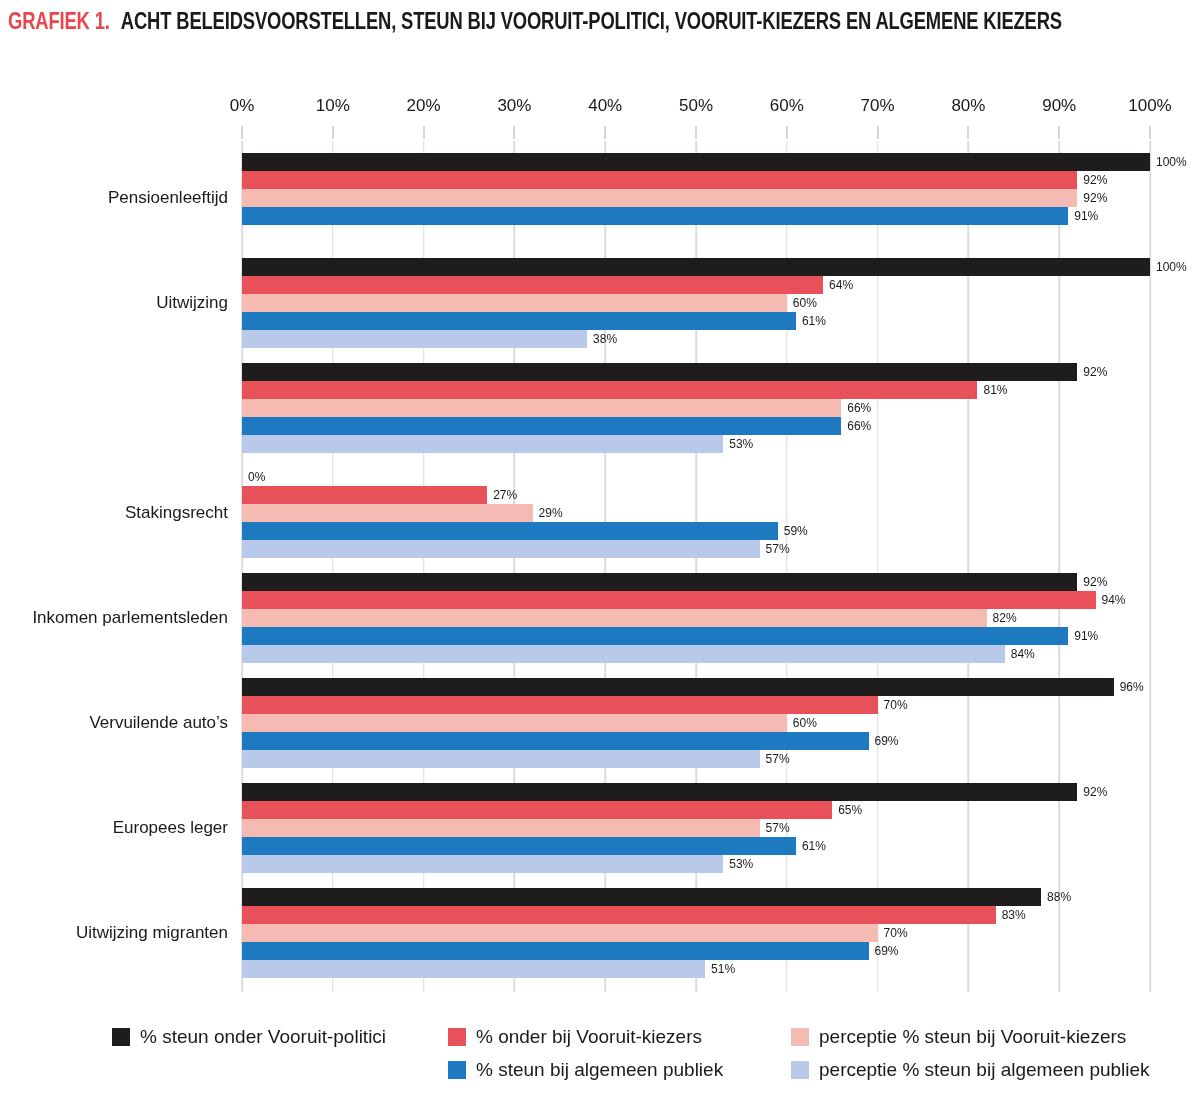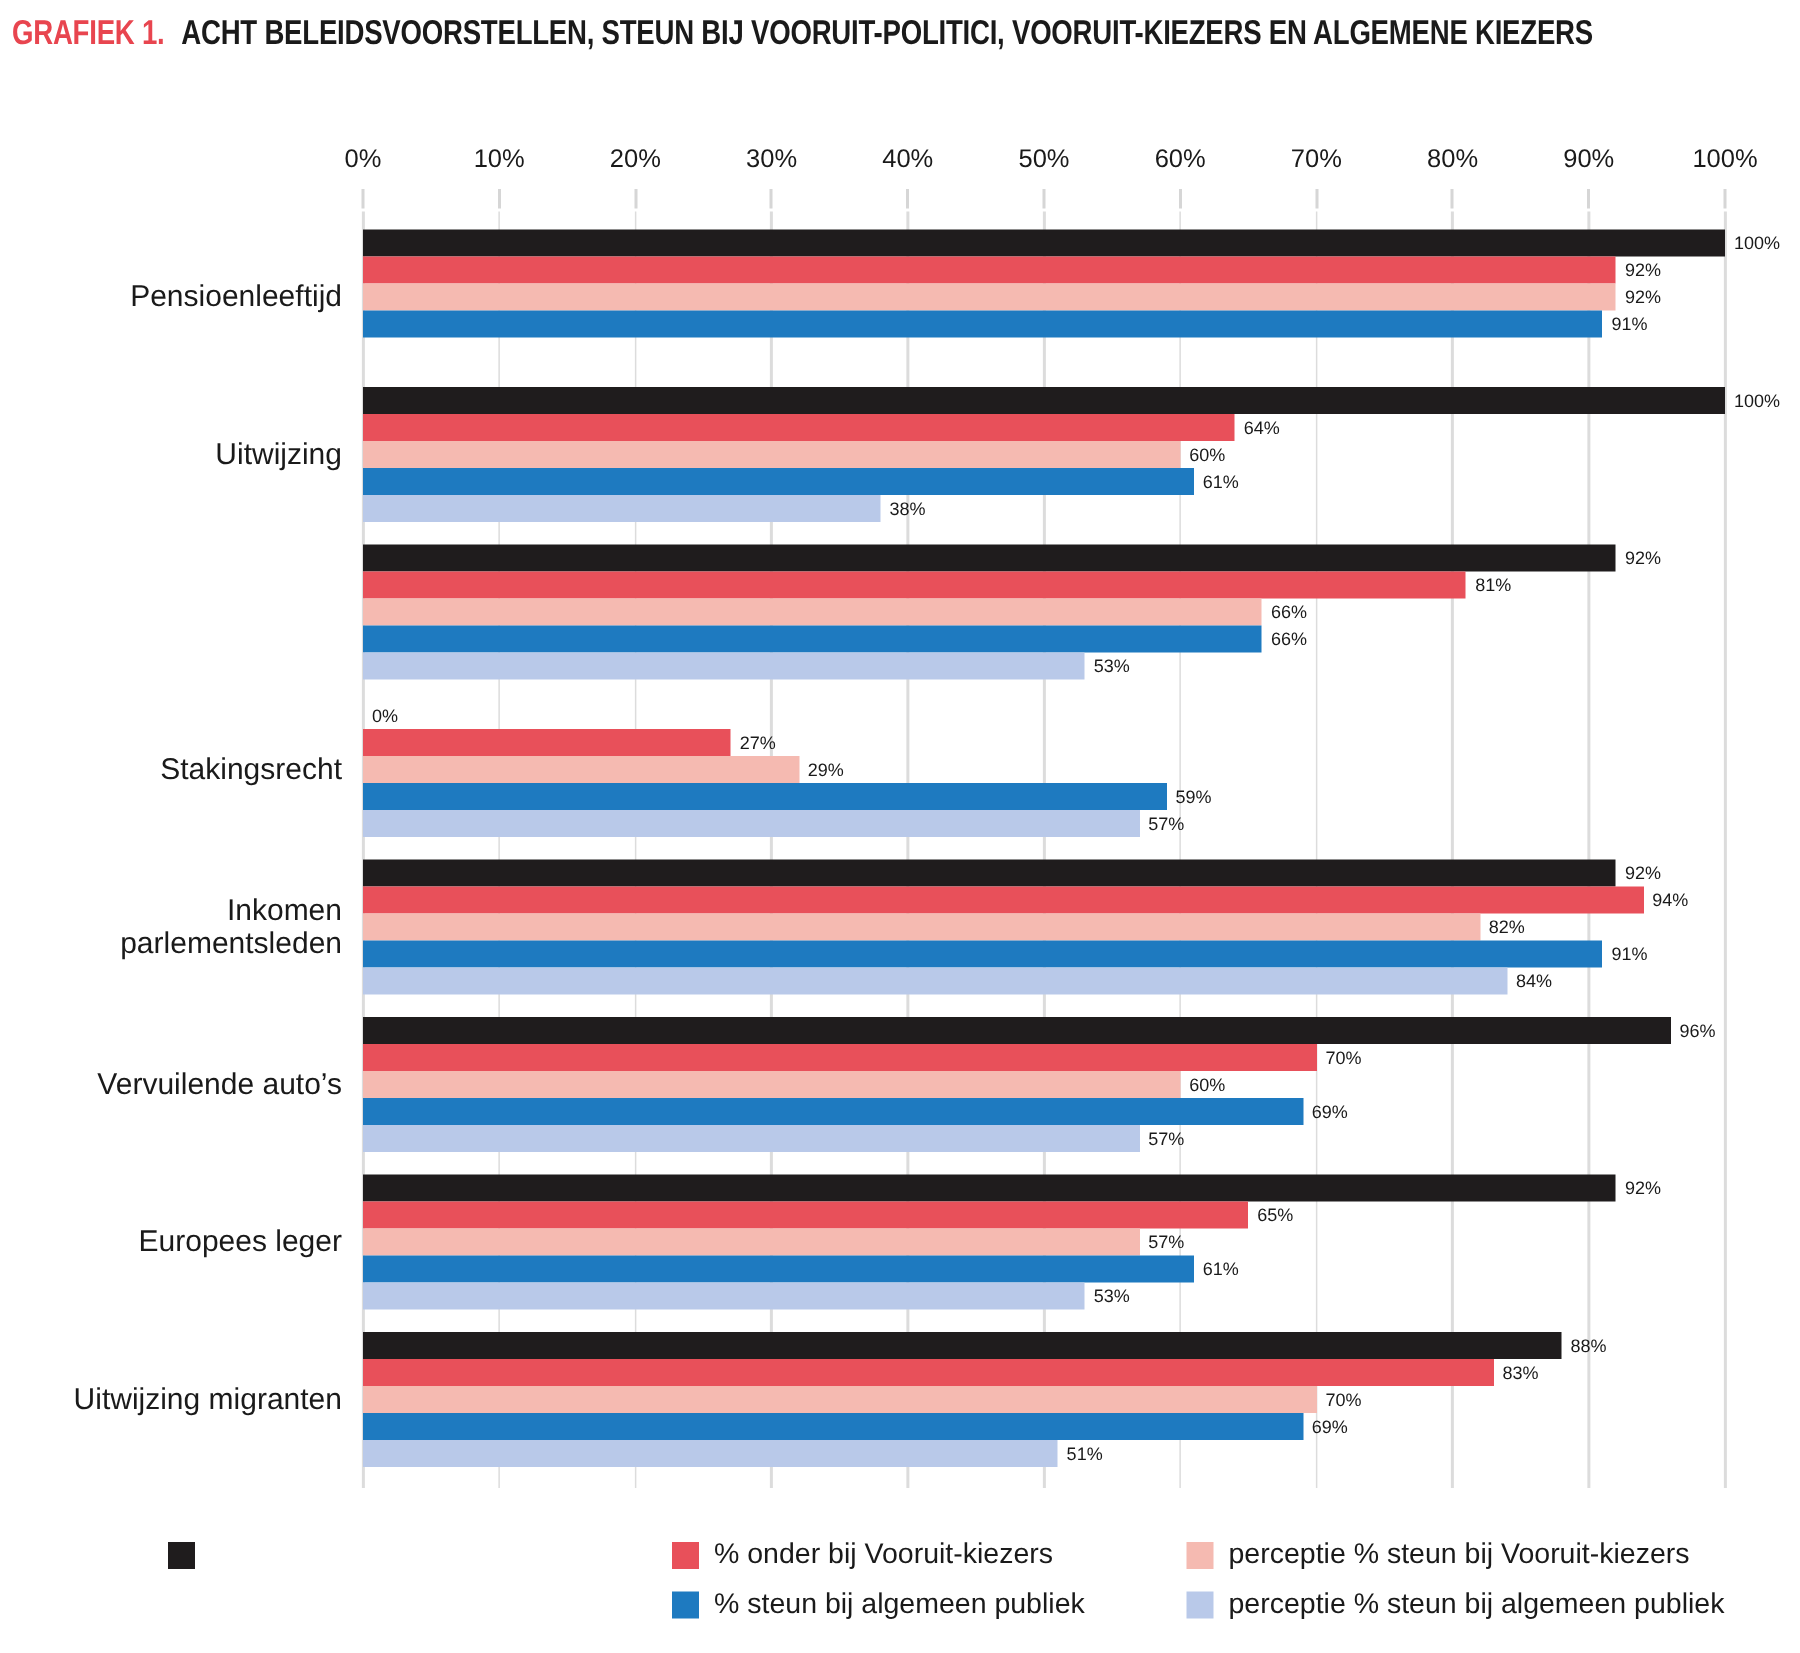--- a/index.html
+++ b/index.html
@@ -18,21 +18,21 @@
   .tick-label{position:absolute;top:2px;transform:translateX(-50%);font-size:17px;white-space:nowrap;}
   .axis-ticks{position:relative;height:17px;}
   .tick-mark{position:absolute;top:2px;transform:translateX(-50%);width:2px;height:13px;background:#d6d6d6;}
   .plot{position:relative;padding:12px 0 14px 0;}
   .gridlines{position:absolute;left:0;top:0;right:0;bottom:0;}
   .gridline{position:absolute;top:0;bottom:0;transform:translateX(-50%);width:1.5px;background:#dcdcdc;}
   .group{position:relative;height:90px;margin-bottom:15px;}
   .group:last-child{margin-bottom:0;}
   .cat-label{position:absolute;left:-242px;width:228px;top:0;height:90px;
     display:flex;align-items:center;justify-content:flex-end;
-    font-size:20px;text-align:right;line-height:1.1;}
+    font-size:17px;text-align:right;line-height:1.1;}
   .bar-row{height:18px;display:flex;align-items:center;}
   .bar{height:18px;flex:none;}
   .val-label{flex:none;margin-left:6px;font-size:12px;white-space:nowrap;line-height:1;}
   
   .legend{position:absolute;left:112px;top:1026px;width:1060px;
     display:grid;grid-template-columns:336px 343px auto;row-gap:11px;}
   .legend-item{display:flex;align-items:center;font-size:19px;white-space:nowrap;}
   .legend-swatch{flex:none;width:18px;height:18px;margin-right:10px;}
 </style>
 </head>
@@ -265,20 +265,21 @@
             <div class="val-label">51%</div>
           </div>
         </div>
       </div>
   </div>
 </div>
 
 <div class="legend">
     <div class="legend-item">
       <div class="legend-swatch" style="background: rgb(31, 28, 29);"></div>
+      <div class="" style="display: inline;">% steun onder Vooruit-politici</div>
     </div>
     <div class="legend-item">
       <div class="legend-swatch" style="background: rgb(232, 80, 90);"></div>
       <div class="" style="display: inline;">% onder bij Vooruit-kiezers</div>
     </div>
     <div class="legend-item">
       <div class="legend-swatch" style="background: rgb(245, 186, 177);"></div>
       <div class="" style="display: inline;">perceptie % steun bij Vooruit-kiezers</div>
     </div>
     <div class=""></div>

